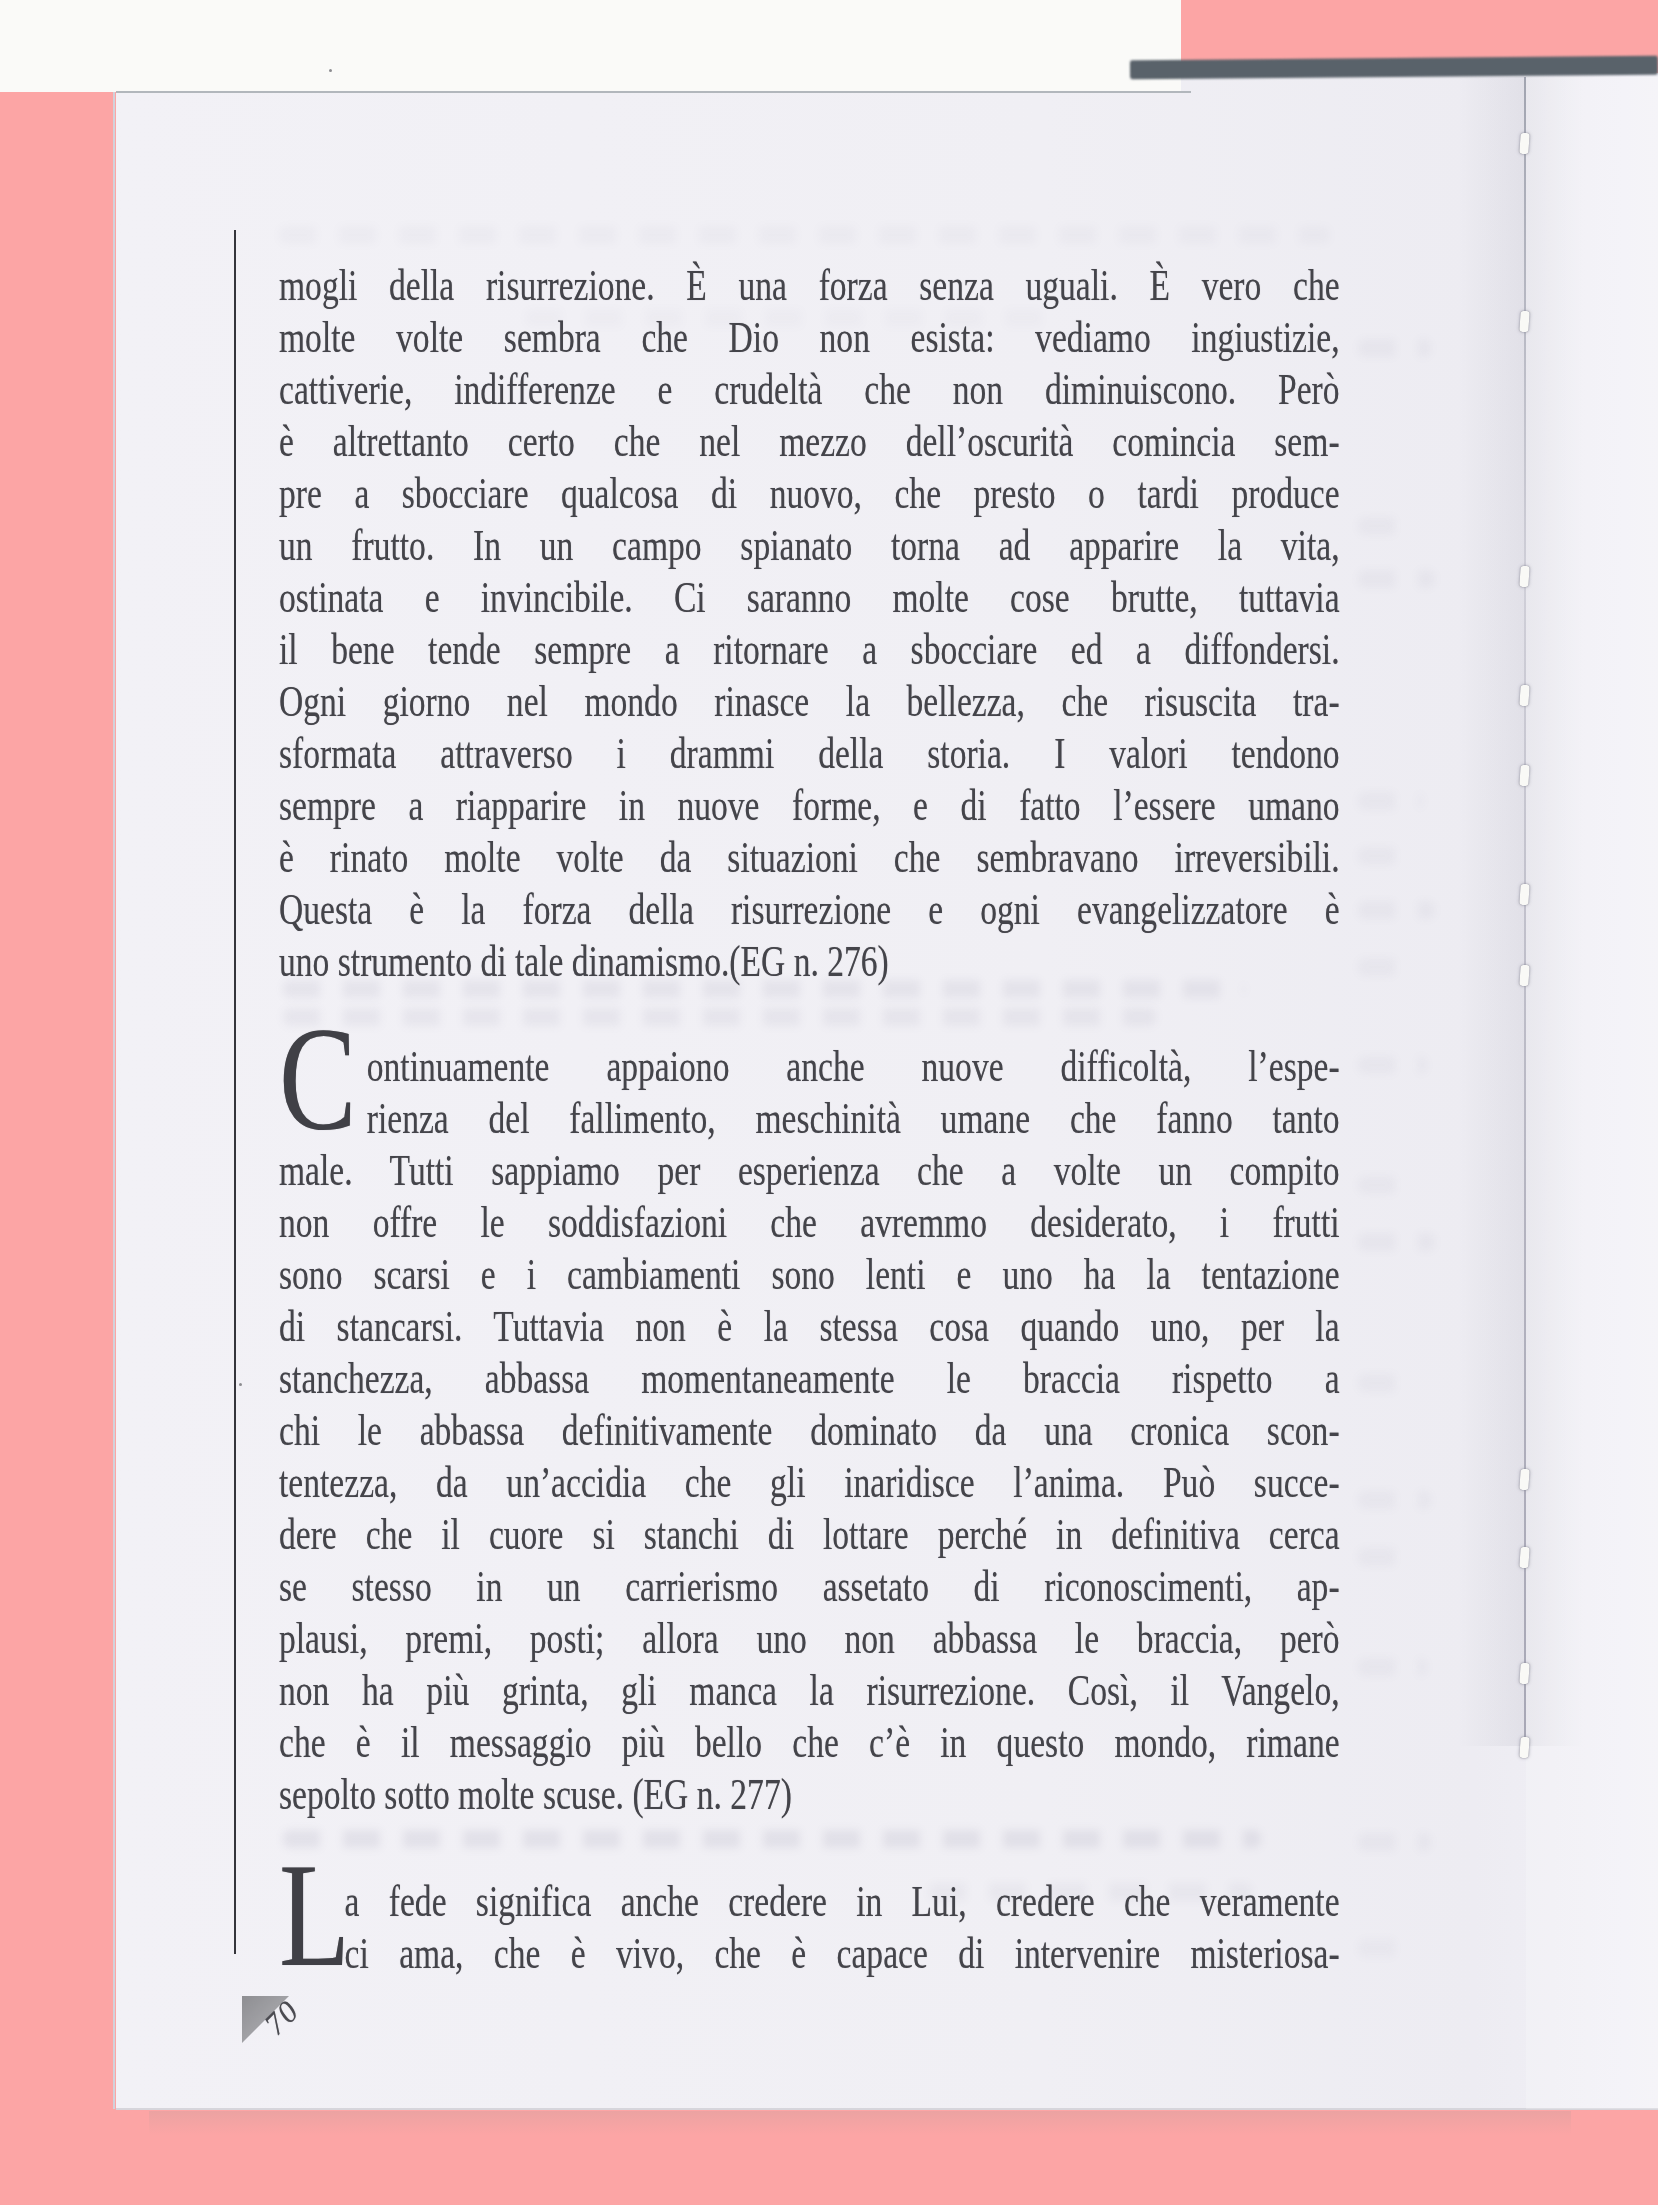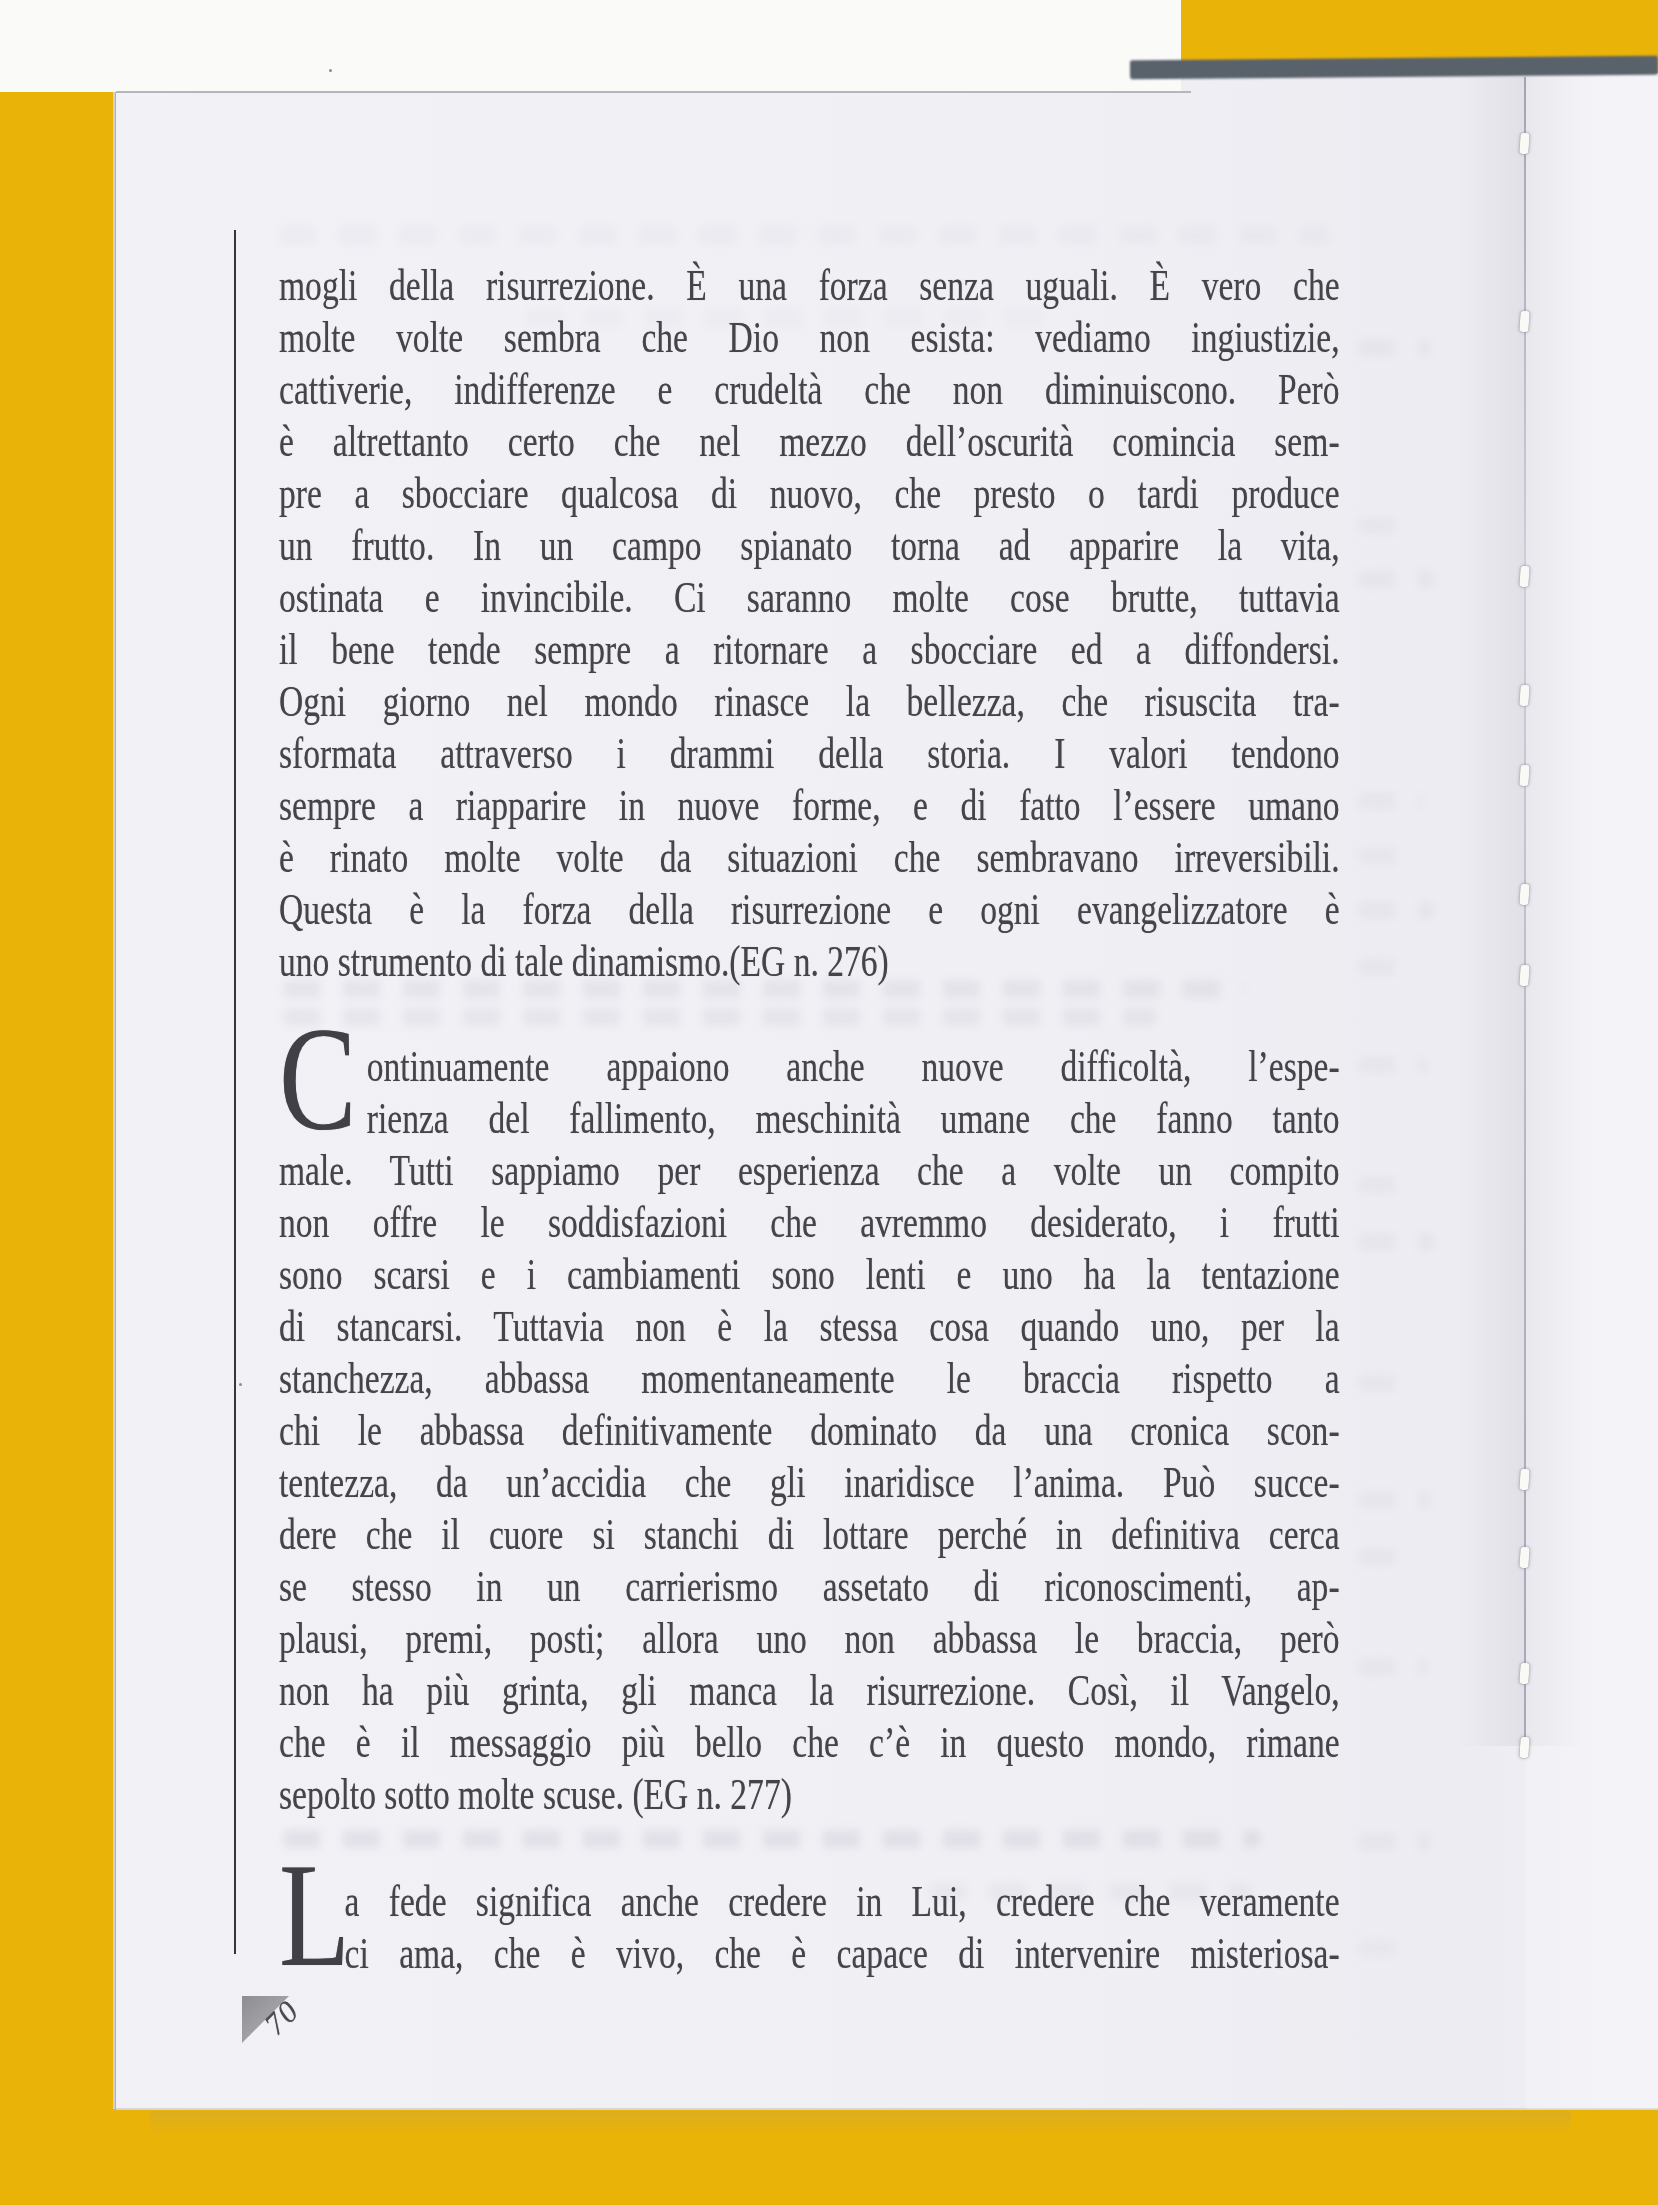--- a/index.html
+++ b/index.html
@@ -1,16 +1,16 @@
 <!DOCTYPE html>
 <html style="font-size:13px"><head>
 <meta charset="utf-8">
 <style>
   html,body{margin:0;padding:0;background:#fafaf8;}
-  #scan{position:relative;width:1658px;height:2205px;background:#eab308;overflow:hidden;
+  #scan{position:relative;width:1658px;height:2205px;background:#fca5a5;overflow:hidden;
         font-family:"Liberation Serif","DejaVu Serif",serif;}
   
   .page{position:absolute;left:116px;top:73px;width:1543px;height:2036px;
         background:linear-gradient(90deg,#f2f1f6 0%,#f0eff4 60%,#edecf2 88%,#efeef4 93%,#f2f1f7 100%);}
   .white-cover-top{position:absolute;left:0;top:0;width:1181px;height:92px;background:#fafaf8;}
   .top-edge{position:absolute;left:116px;top:91px;width:1075px;height:2.4px;background:#b2b7bc;filter:blur(0.5px);}
   .spine-band{position:absolute;left:1130px;top:58px;width:528px;height:19.4px;background:#59626a;
               transform:rotate(-0.5deg);filter:blur(1.3px);border-radius:2.4px;}
   .left-edge{position:absolute;left:113px;top:92px;width:1.6px;height:2017px;background:#d2d1da;filter:blur(0.3px);}
   .bottom-edge{position:absolute;left:116px;top:2108px;width:1543px;height:1.6px;background:#d6d5db;}

